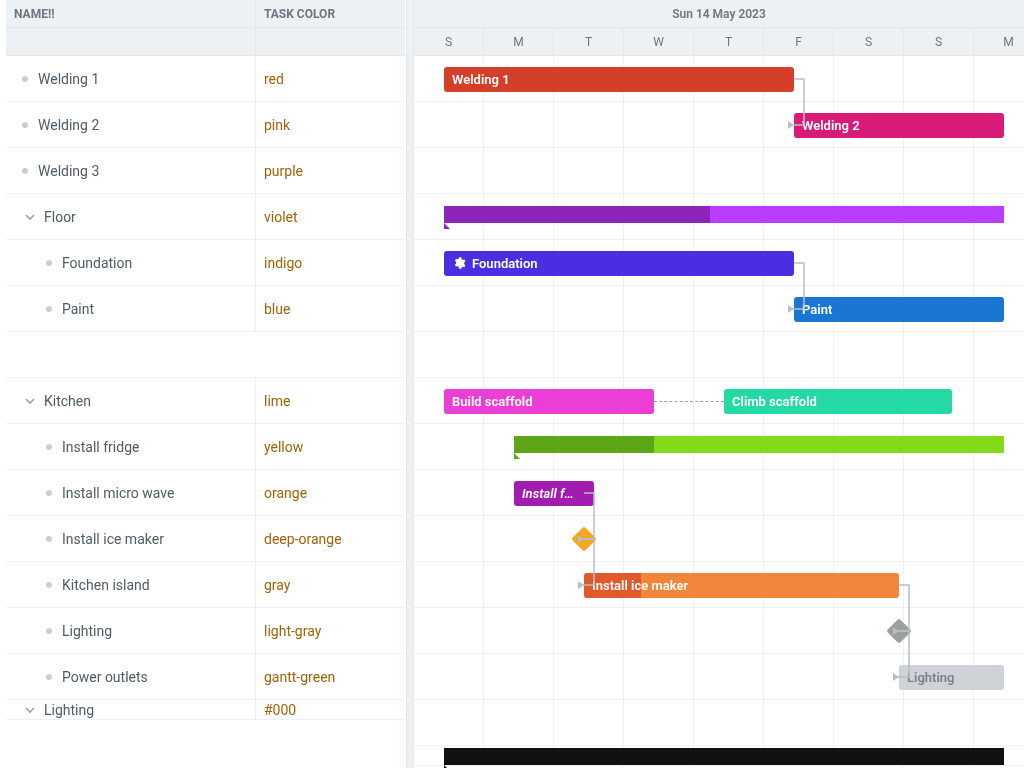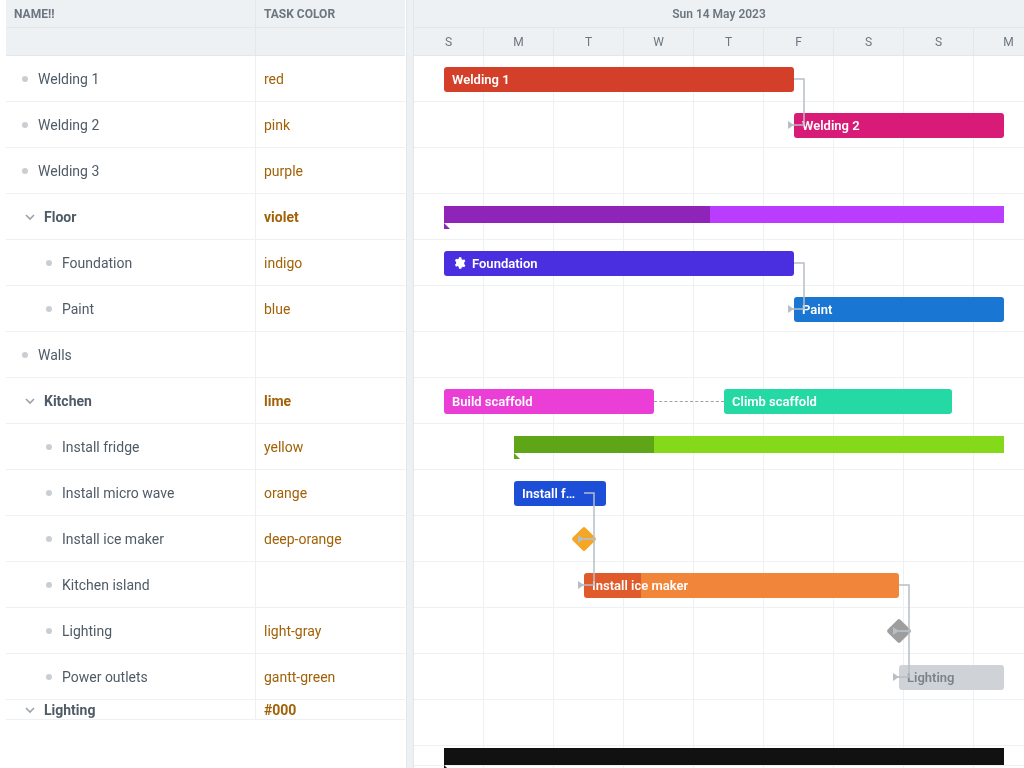--- a/index.html
+++ b/index.html
@@ -12,21 +12,21 @@
   .hdr-row { display: flex; height: 28px; align-items: center; border-bottom: 1px solid #e3e7ea; background: #eef1f3; font-size: 12px; color: #6b7681; }
   .hdr-name { flex: 0 0 250px; padding-left: 8px; font-weight: 700; border-right: 1px solid #e3e7ea; height: 100%; display:flex; align-items:center; }
   .hdr-color { flex: 1; padding-left: 8px; font-weight: 700; height:100%; display:flex; align-items:center; }
   .date-hdr { height: 28px; display:flex; align-items:center; justify-content:center; border-bottom: 1px solid #e3e7ea; background: #eef1f3; font-size:12px; color:#6b7681; font-weight:600; }
   .day-hdr { display:flex; height:28px; border-bottom:1px solid #e3e7ea; background: #eef1f3; }
   .day-cell-h { flex: 0 0 70px; display:flex; align-items:center; justify-content:center; font-size:12px; color:#6b7681; border-right:1px solid #e3e7ea; }
   
   .row { display:flex; height:46px; align-items:center; border-bottom:1px solid #eef1f3; }
   .cell-name { flex:0 0 250px; display:flex; align-items:center; padding-left:8px; border-right:1px solid #eef1f3; height:100%; color:#4f5b66; }
   .cell-color { flex:1; padding-left:8px; color:#a16207; height:100%; display:flex; align-items:center; }
-  .bold { font-weight:700; }
+  .bold { font-weight:400; }
   .indent1 { padding-left: 16px; }
   .indent2 { padding-left: 40px; }
   .chev { width:16px; height:16px; margin-right:6px; display:flex; align-items:center; justify-content:center; color:#9aa3ab; }
   .bullet { width:6px; height:6px; border-radius:50%; background:#c9ced3; margin-right:10px; }
   
   .grid { position:absolute; left:0; right:0; top:56px; bottom:0; }
   .grid-row { position:absolute; left:0; right:0; height:46px; border-bottom:1px solid #eef1f3; }
   .grid-cols { position:absolute; left:0; top:0; bottom:0; right:0; pointer-events:none; }
   .col { position:absolute; top:0; bottom:0; width:70px; border-right:1px solid #eef1f3; }
   
@@ -94,24 +94,20 @@
           <div class="cell-color">indigo</div>
         </div>
         <div class="row">
           <div class="cell-name indent2">
             <span class="bullet"></span>
             <span>Paint</span>
           </div>
           <div class="cell-color">blue</div>
         </div>
         <div class="row">
-          <div class="cell-name indent1">
-            <span class="bullet"></span>
-            <span>Walls</span>
-          </div>
           <div class="cell-color"></div>
         </div>
         <div class="row">
           <div class="cell-name indent1">
             <span class="chev">
               <svg width="10" height="10" viewBox="0 0 10 10">
                 <path d="M1 3 L5 7 L9 3" fill="none" stroke="currentColor" stroke-width="1.6"></path>
               </svg>
             </span>
             <span class="bold">Kitchen</span>
@@ -137,20 +133,21 @@
             <span class="bullet"></span>
             <span>Install ice maker</span>
           </div>
           <div class="cell-color">deep-orange</div>
         </div>
         <div class="row">
           <div class="cell-name indent2">
             <span class="bullet"></span>
             <span>Kitchen island</span>
           </div>
+          <div class="cell-color">gray</div>
         </div>
         <div class="row">
           <div class="cell-name indent2">
             <span class="bullet"></span>
             <span>Lighting</span>
           </div>
           <div class="cell-color">light-gray</div>
         </div>
         <div class="row">
           <div class="cell-name indent2">
@@ -233,21 +230,21 @@
         <div class="bar" style="left: 310px; top: 332.5px; width: 228px; background: rgb(36, 217, 164);">
           <span>Climb scaffold</span>
         </div>
         <div class="dep-line" style="left: 240px; top: 344.5px; width: 70px;"></div>
         <div class="grid-row" style="top: 368px;"></div>
         <div class="parent-bar" style="left: 100px; top: 380px; width: 490px; color: rgb(94, 165, 23);">
           <div class="parent-seg" style="left: 0px; width: 140px; background: rgb(94, 165, 23);"></div>
           <div class="parent-seg" style="left: 140px; width: 350px; background: rgb(132, 217, 26);"></div>
         </div>
         <div class="grid-row" style="top: 414px;"></div>
-        <div class="bar" style="left: 100px; top: 424.5px; width: 92px; background: #1d4ed8;">
+        <div class="bar" style="left: 100px; top: 424.5px; width: 80px; background: #a21caf; font-style: italic;">
           <span>Install f…</span>
         </div>
         <div class="grid-row" style="top: 460px;"></div>
         <div class="milestone" style="left: 161px; top: 474px; background: rgb(245, 166, 35);"></div>
         <div class="grid-row" style="top: 506px;"></div>
         <div class="bar" style="left: 170px; top: 516.5px; width: 315px; background: linear-gradient(to right, rgb(224, 90, 43) 0%, rgb(224, 90, 43) 18%, rgb(241, 134, 58) 18%, rgb(241, 134, 58) 100%);">
           <span>Install ice maker</span>
         </div>
         <div class="grid-row" style="top: 552px;"></div>
         <div class="milestone" style="left: 476px; top: 566px; background: rgb(158, 158, 158);"></div>

